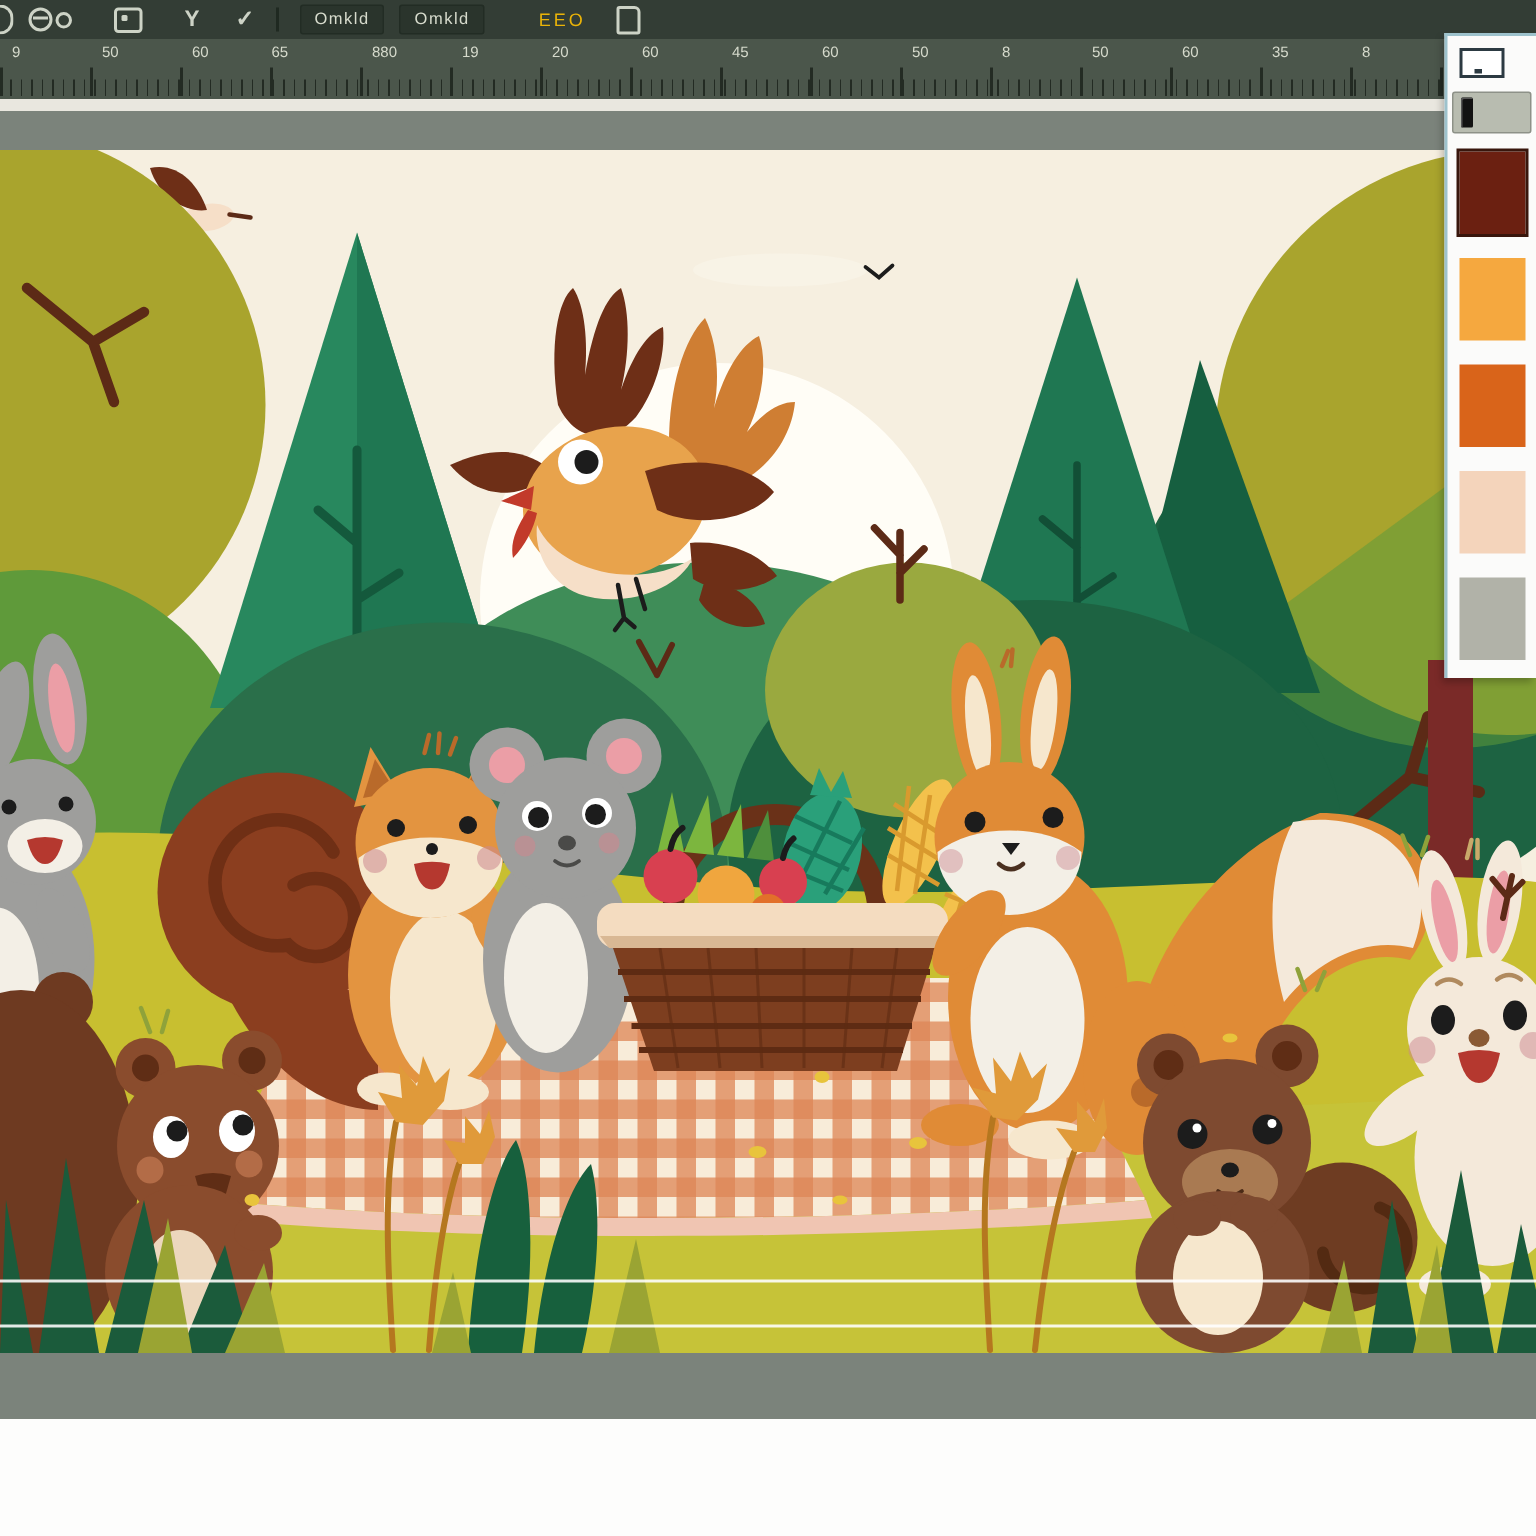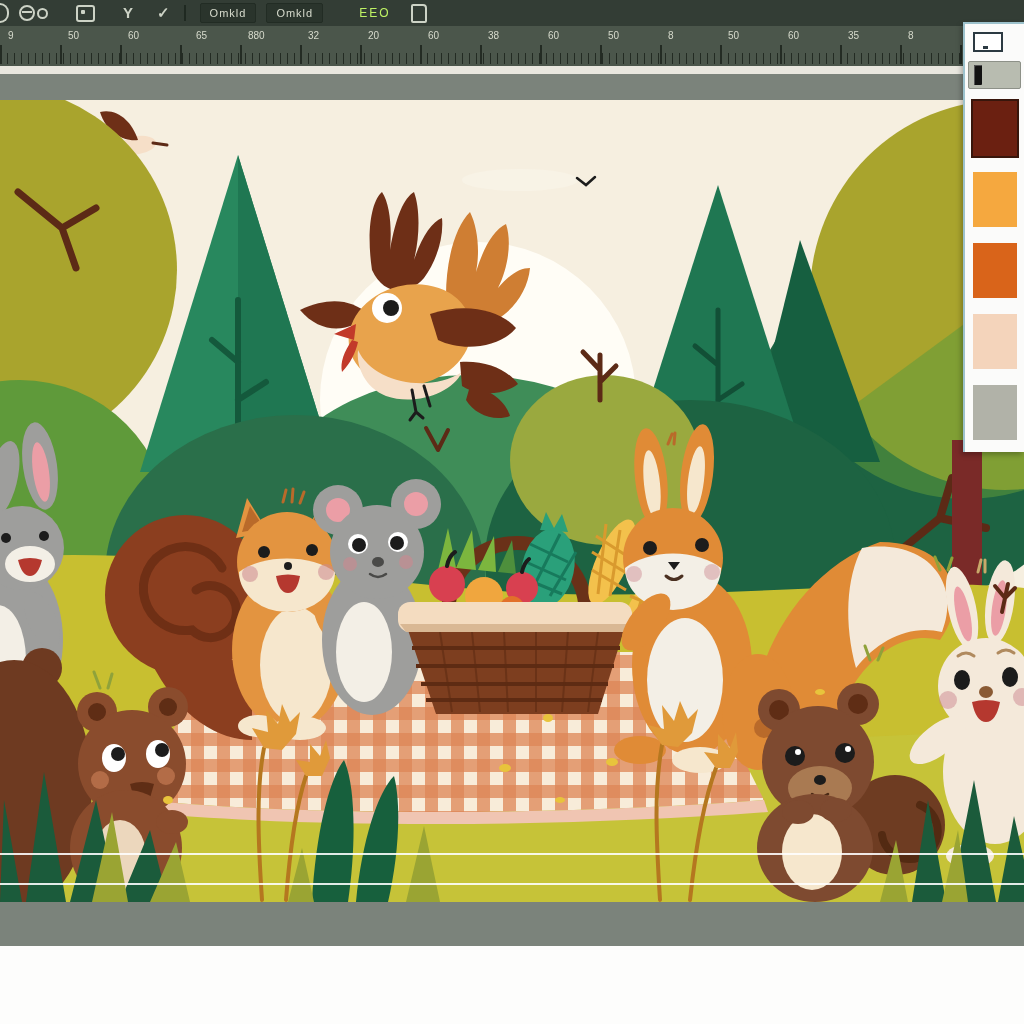--- a/index.html
+++ b/index.html
@@ -15,21 +15,21 @@
     border-left:none;border-radius:0 9px 9px 0;margin-left:-4px;}
   .ring{width:12px;height:12px;border:2px solid var(--toolbar_icon);border-radius:50%;position:relative;}
   .ring.bar:after{content:"";position:absolute;left:1px;right:1px;top:4px;height:2px;background:var(--toolbar_icon);}
   .dotc{width:7px;height:7px;border:2px solid var(--toolbar_icon);border-radius:50%;margin-left:2px;}
   .sqr{width:15px;height:13px;border:2px solid var(--toolbar_icon);border-radius:3px;position:relative;}
   .sqr:after{content:"";position:absolute;left:3px;top:3px;width:4px;height:4px;background:var(--toolbar_icon);border-radius:1px;}
   .glyph{font-size:15px;font-weight:bold;line-height:18px;}
   .tb-div{width:2px;height:16px;background:#1f2921;margin:0 4px;}
   .tb-btn{background:var(--btn_bg);border:1px solid #222c24;color:#d7dbcd;
     font-size:11px;line-height:16px;padding:1px 9px;border-radius:2px;letter-spacing:1px;}
-  .tb-text{font-size:12px;letter-spacing:2px;color:#bef264;margin-left:26px;}
+  .tb-text{font-size:12px;letter-spacing:2px;color:#eab308;margin-left:26px;}
   .doc{width:12px;height:15px;border:2px solid var(--toolbar_icon);border-radius:2px 4px 2px 2px;margin-left:10px;}
 
   
   .ruler{position:absolute;left:0;top:26px;width:1024px;height:40px;
     background:var(--ruler_bg);border-bottom:2px solid #1c231c;}
   .ruler .minor{position:absolute;bottom:2px;left:0;width:100%;height:11px;
     background:repeating-linear-gradient(90deg,var(--ruler_tick) 0 1px,transparent 1px 7px);}
   .ruler .major{position:absolute;bottom:2px;left:0;width:100%;height:19px;
     background:repeating-linear-gradient(90deg,var(--ruler_tick) 0 2px,transparent 2px 60px);}
   .ruler .lbl{position:absolute;top:4px;font-size:10px;color:var(--ruler_text);letter-spacing:0;}
@@ -110,26 +110,26 @@
       </span>
   </div>
 
   <div class="ruler">
     <div class="major"></div>
     <div class="minor"></div>
     <div id="ruler-labels">
         <span class="lbl" style="left: 8px;">9</span>
         <span class="lbl" style="left: 68px;">50</span>
         <span class="lbl" style="left: 128px;">60</span>
-        <span class="lbl" style="left: 196px;">65</span>
+        <span class="lbl" style="left: 181px;">65</span>
         <span class="lbl" style="left: 248px;">880</span>
-        <span class="lbl" style="left: 308px;">32</span>
+        <span class="lbl" style="left: 308px;">19</span>
         <span class="lbl" style="left: 368px;">20</span>
         <span class="lbl" style="left: 428px;">60</span>
-        <span class="lbl" style="left: 488px;">38</span>
+        <span class="lbl" style="left: 488px;">45</span>
         <span class="lbl" style="left: 548px;">60</span>
         <span class="lbl" style="left: 608px;">50</span>
         <span class="lbl" style="left: 668px;">8</span>
         <span class="lbl" style="left: 728px;">50</span>
         <span class="lbl" style="left: 788px;">60</span>
         <span class="lbl" style="left: 848px;">35</span>
         <span class="lbl" style="left: 908px;">8</span>
       </div>
   </div>
 

